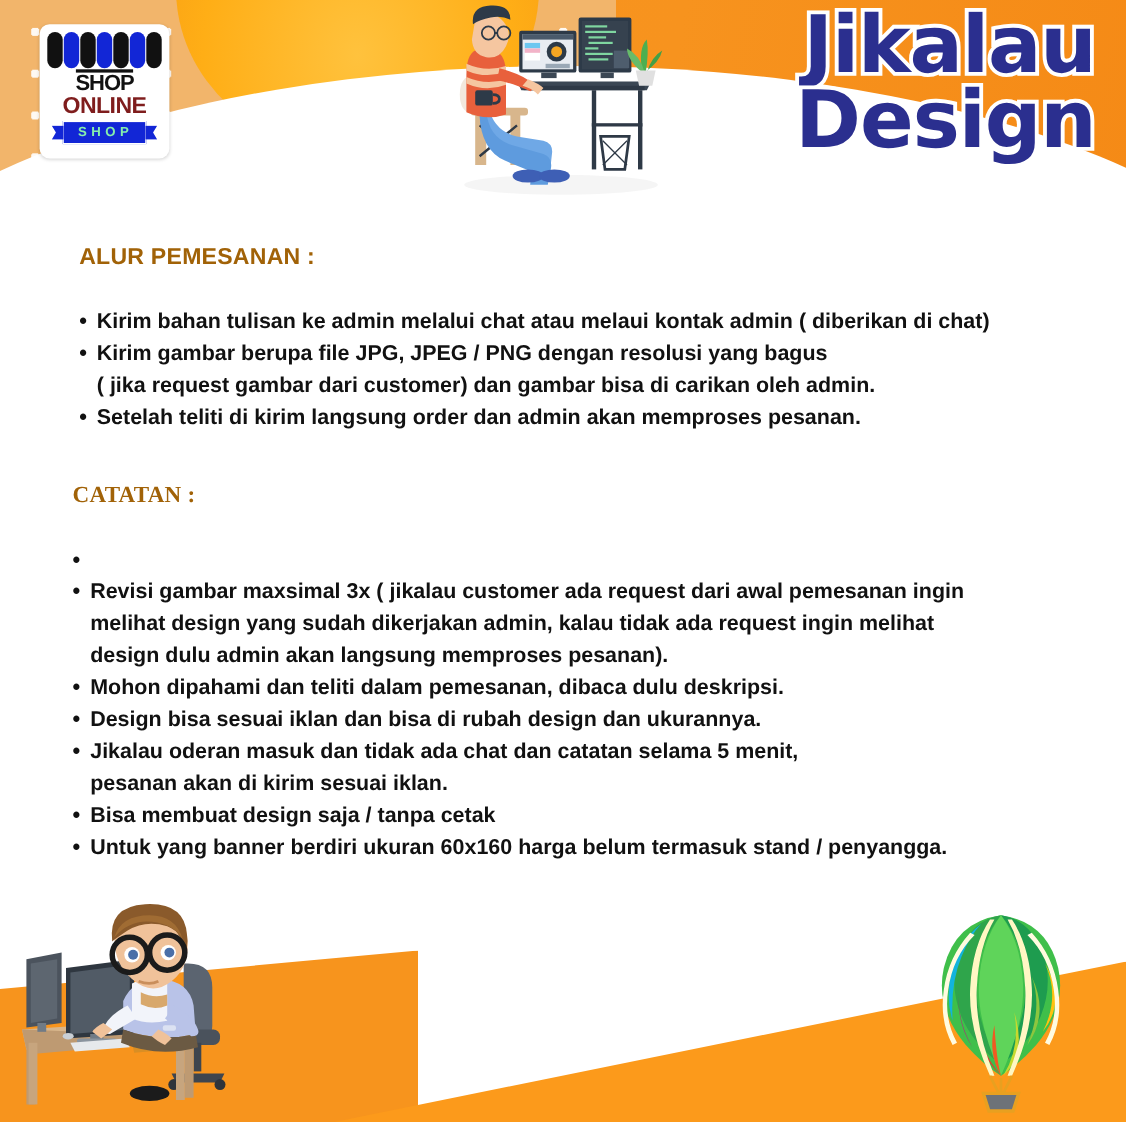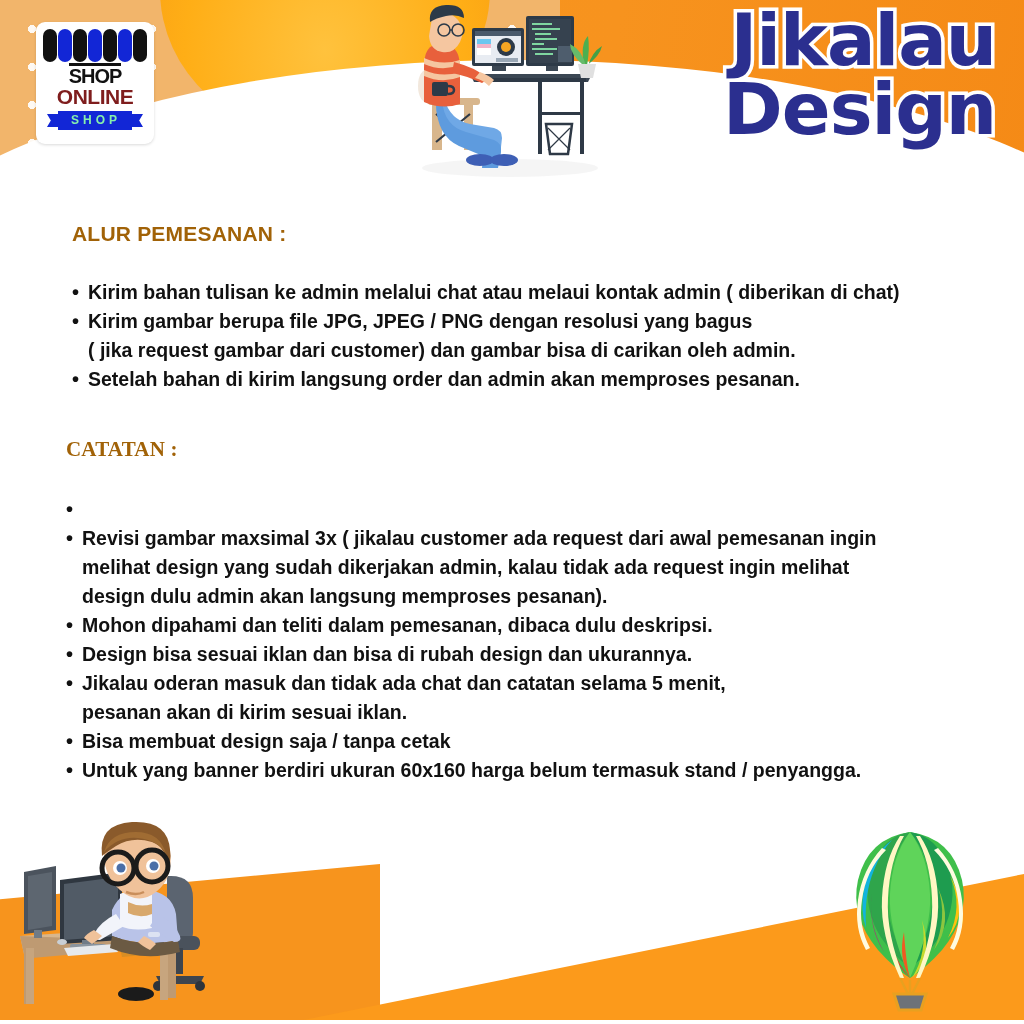--- a/index.html
+++ b/index.html
@@ -203,21 +203,21 @@
         <li>
           <span class="bul">•</span>
           <span>Kirim gambar berupa file JPG, JPEG / PNG dengan resolusi yang bagus</span>
         </li>
         <li class="cont">
           <span class="bul">•</span>
           <span>( jika request gambar dari customer) dan gambar bisa di carikan oleh admin.</span>
         </li>
         <li>
           <span class="bul">•</span>
-          <span>Setelah bahan di kirim langsung order dan admin akan memproses pesanan.</span>
+          <span>Setelah teliti di kirim langsung order dan admin akan memproses pesanan.</span>
         </li>
       </ul>
 
     <div class="sect-title t-catatan">CATATAN :</div>
     <ul class="blist l2" id="list-notes">
         <li>
           <span class="bul">•</span>
         </li>
         <li>
           <span class="bul">•</span>

